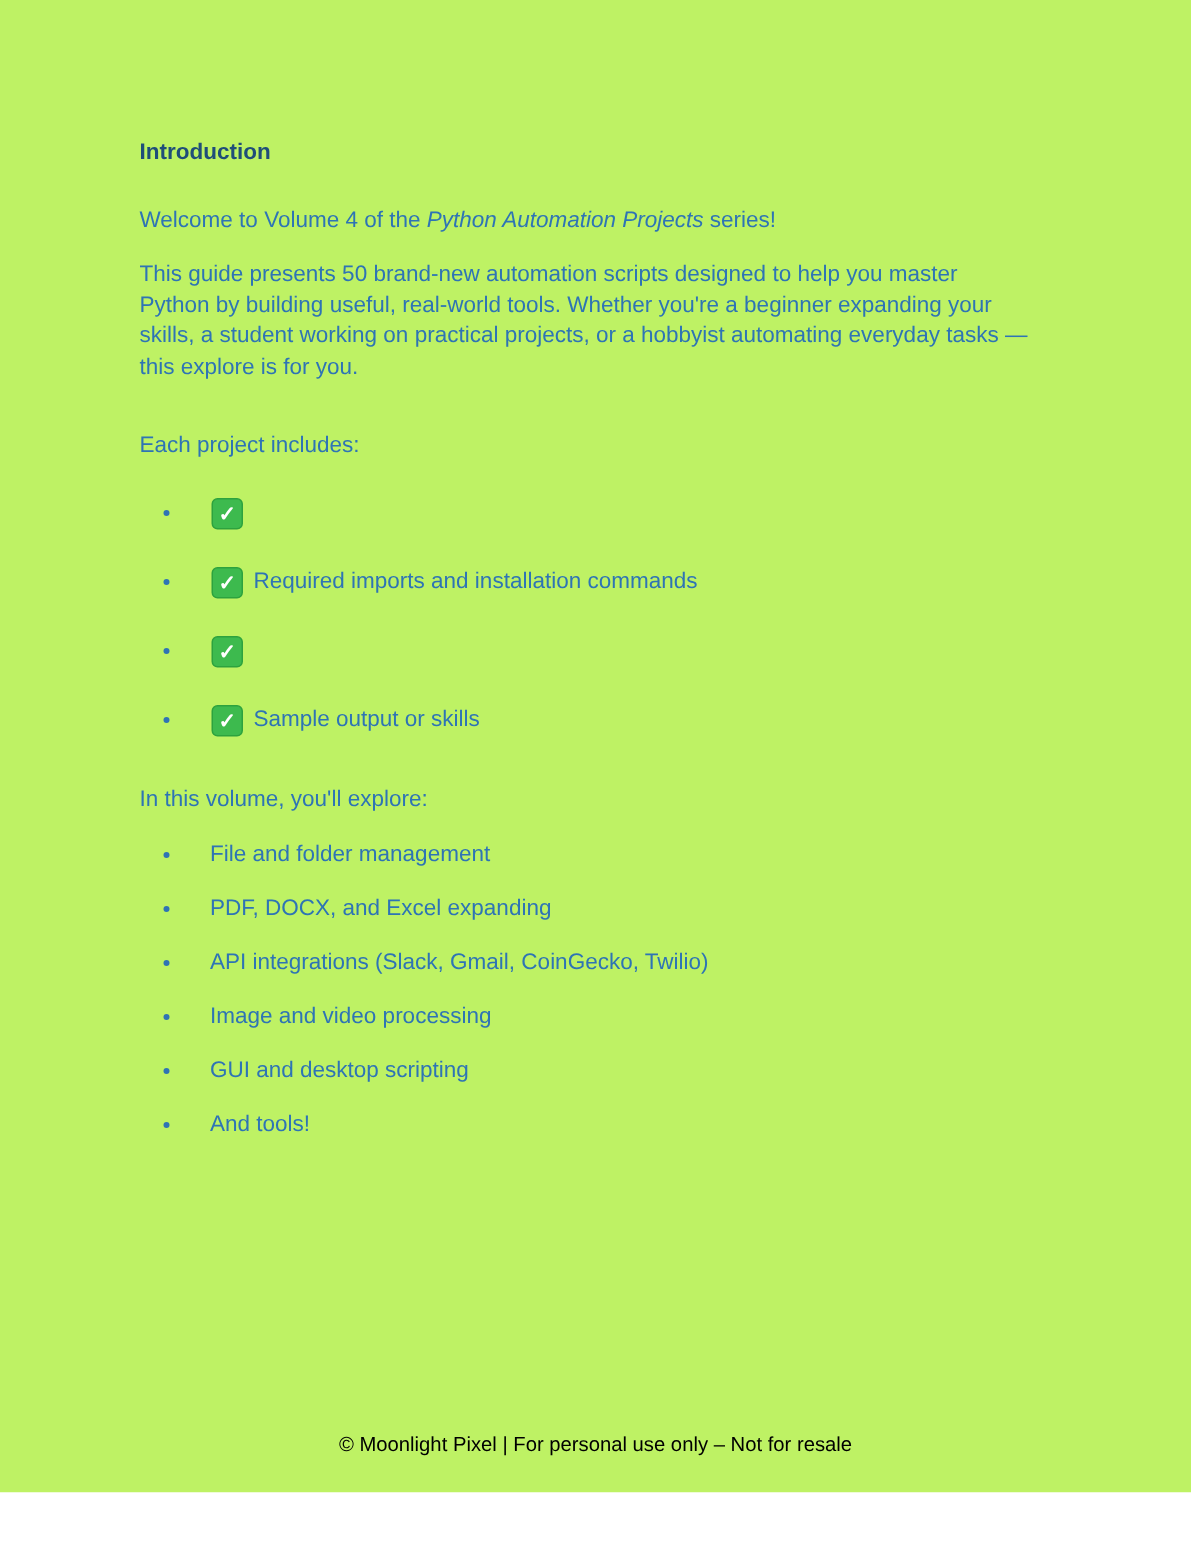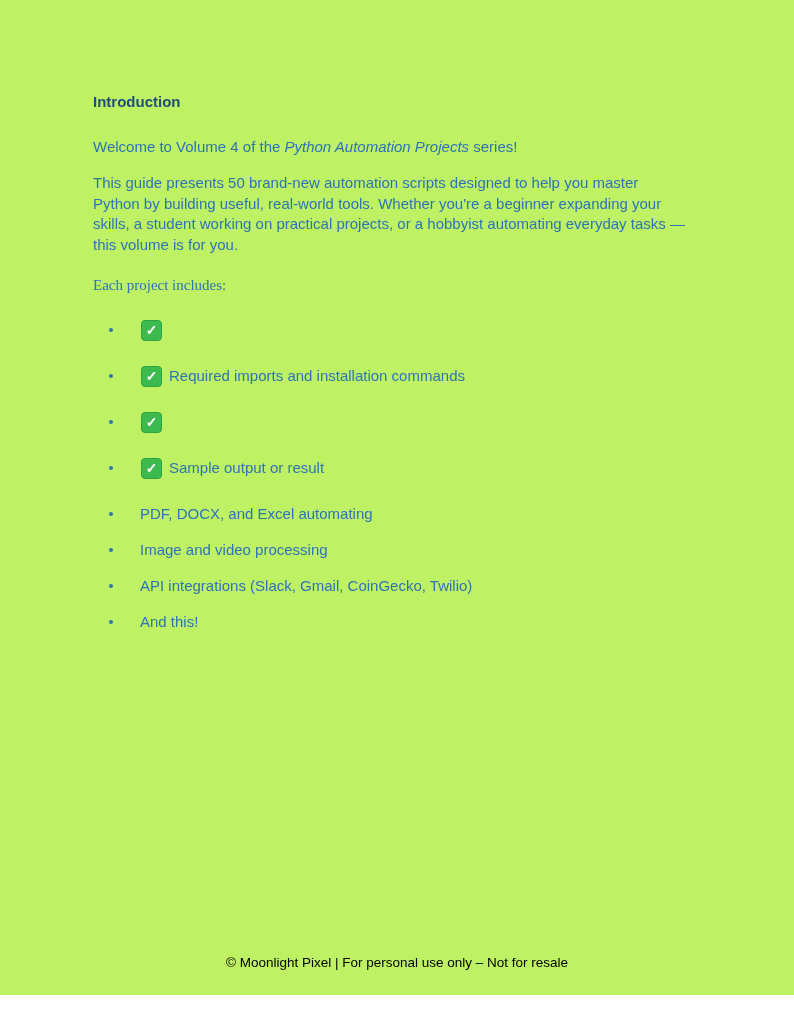--- a/index.html
+++ b/index.html
@@ -30,23 +30,22 @@
     font-size: 15px;
     margin: 0 0 24px 0;
   }
   .para {
     margin: 0 0 16px 0;
     color: #2e74b5;
   }
   .para b { font-weight: normal; }
   .para i { }
   .section-label {
-    margin: 20px 0 0 0;
+    margin: 32px 0 0 0;
     color: #2e74b5;
-    font-family: Liberation Serif, serif;
   }
   
   .check-list {
     margin: 24px 0 4px 0;
   }
   .check-item {
     display: flex;
     align-items: center;
     margin: 0 0 25px 0;
   }
@@ -103,61 +102,70 @@
 </head>
 <body>
 
 <div class="page">
   <div class="content">
 
     <p class="heading">Introduction</p>
 
     <p class="para"><span>Welcome to </span><b>Volume 4</b><span> of the </span><i>Python Automation Projects</i><span> series!</span></p>
 
-    <p class="para"><span>This guide presents </span><b>50 brand-new automation scripts</b><span> designed to help you master Python by building useful, real-world tools. Whether you're a beginner expanding your skills, a student working on practical projects, or a hobbyist automating everyday tasks — this volume is for you.</span></p>
+    <p class="para"><span>This guide presents </span><b>50 brand-new automation scripts</b><span> designed to help you master Python by building useful, real-world tools. Whether you're a beginner expanding your skills, a student working on practical projects, or a hobbyist automating everyday tasks — this explore is for you.</span></p>
 
     <p class="section-label">Each project includes:</p>
 
     <div class="check-list">
       <div class="check-item">
         <span class="bullet-dot"></span>
         <span class="check-icon">✓</span>
       </div>
       <div class="check-item">
         <span class="bullet-dot"></span>
         <span class="check-icon">✓</span>
         <span class="check-text">Required imports and installation commands</span>
       </div>
       <div class="check-item">
         <span class="bullet-dot"></span>
         <span class="check-icon">✓</span>
       </div>
       <div class="check-item">
         <span class="bullet-dot"></span>
         <span class="check-icon">✓</span>
-        <span class="check-text">Sample output or result</span>
+        <span class="check-text">Sample output or skills</span>
       </div>
     </div>
 
+    <p class="section-label">In this volume, you'll explore:</p>
 
     <div class="plain-list">
       <div class="plain-item">
         <span class="bullet-dot"></span>
-        <span class="check-text">PDF, DOCX, and Excel automating</span>
+        <span class="check-text">File and folder management</span>
+      </div>
+      <div class="plain-item">
+        <span class="bullet-dot"></span>
+        <span class="check-text">PDF, DOCX, and Excel expanding</span>
+      </div>
+      <div class="plain-item">
+        <span class="bullet-dot"></span>
+        <span class="check-text">API integrations (Slack, Gmail, CoinGecko, Twilio)</span>
       </div>
       <div class="plain-item">
         <span class="bullet-dot"></span>
         <span class="check-text">Image and video processing</span>
       </div>
       <div class="plain-item">
         <span class="bullet-dot"></span>
-        <span class="check-text">API integrations (Slack, Gmail, CoinGecko, Twilio)</span>
+        <span class="check-text">GUI and desktop scripting</span>
       </div>
       <div class="plain-item">
         <span class="bullet-dot"></span>
-        <span class="check-text">And this!</span>
+        <span class="check-text">And tools!</span>
       </div>
     </div>
 
   </div>
 
   <div class="footer">© Moonlight Pixel | For personal use only – Not for resale</div>
 </div>
 
 </body></html>

